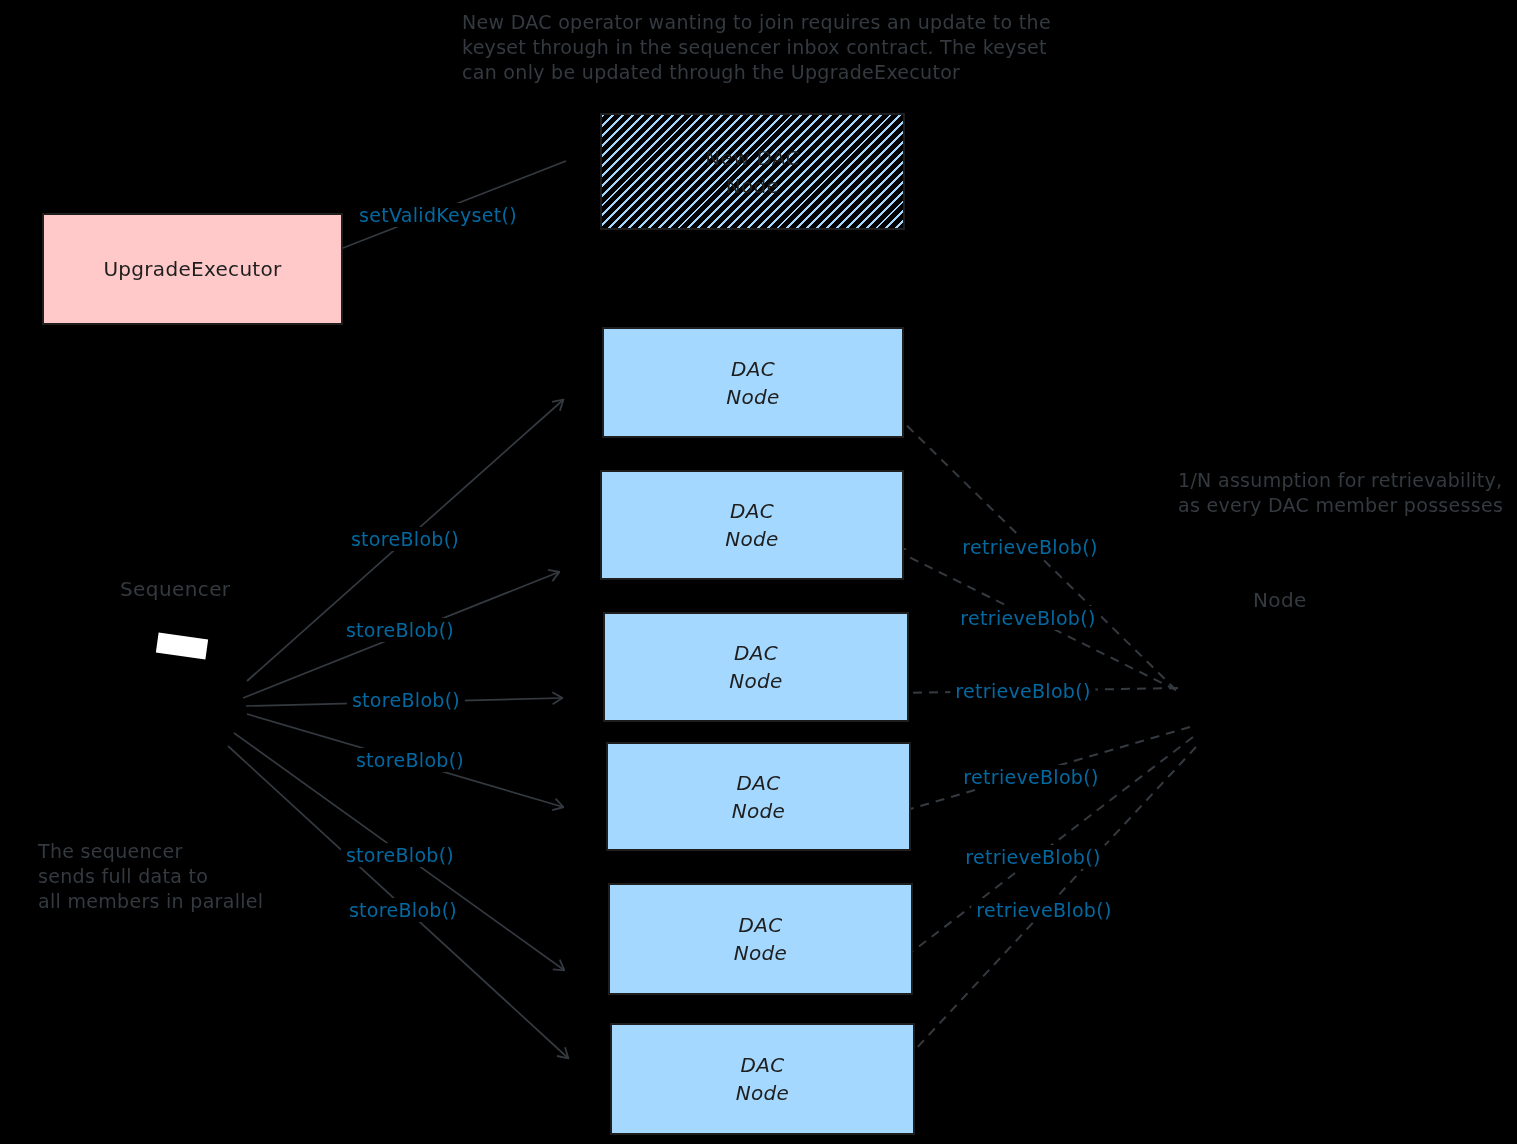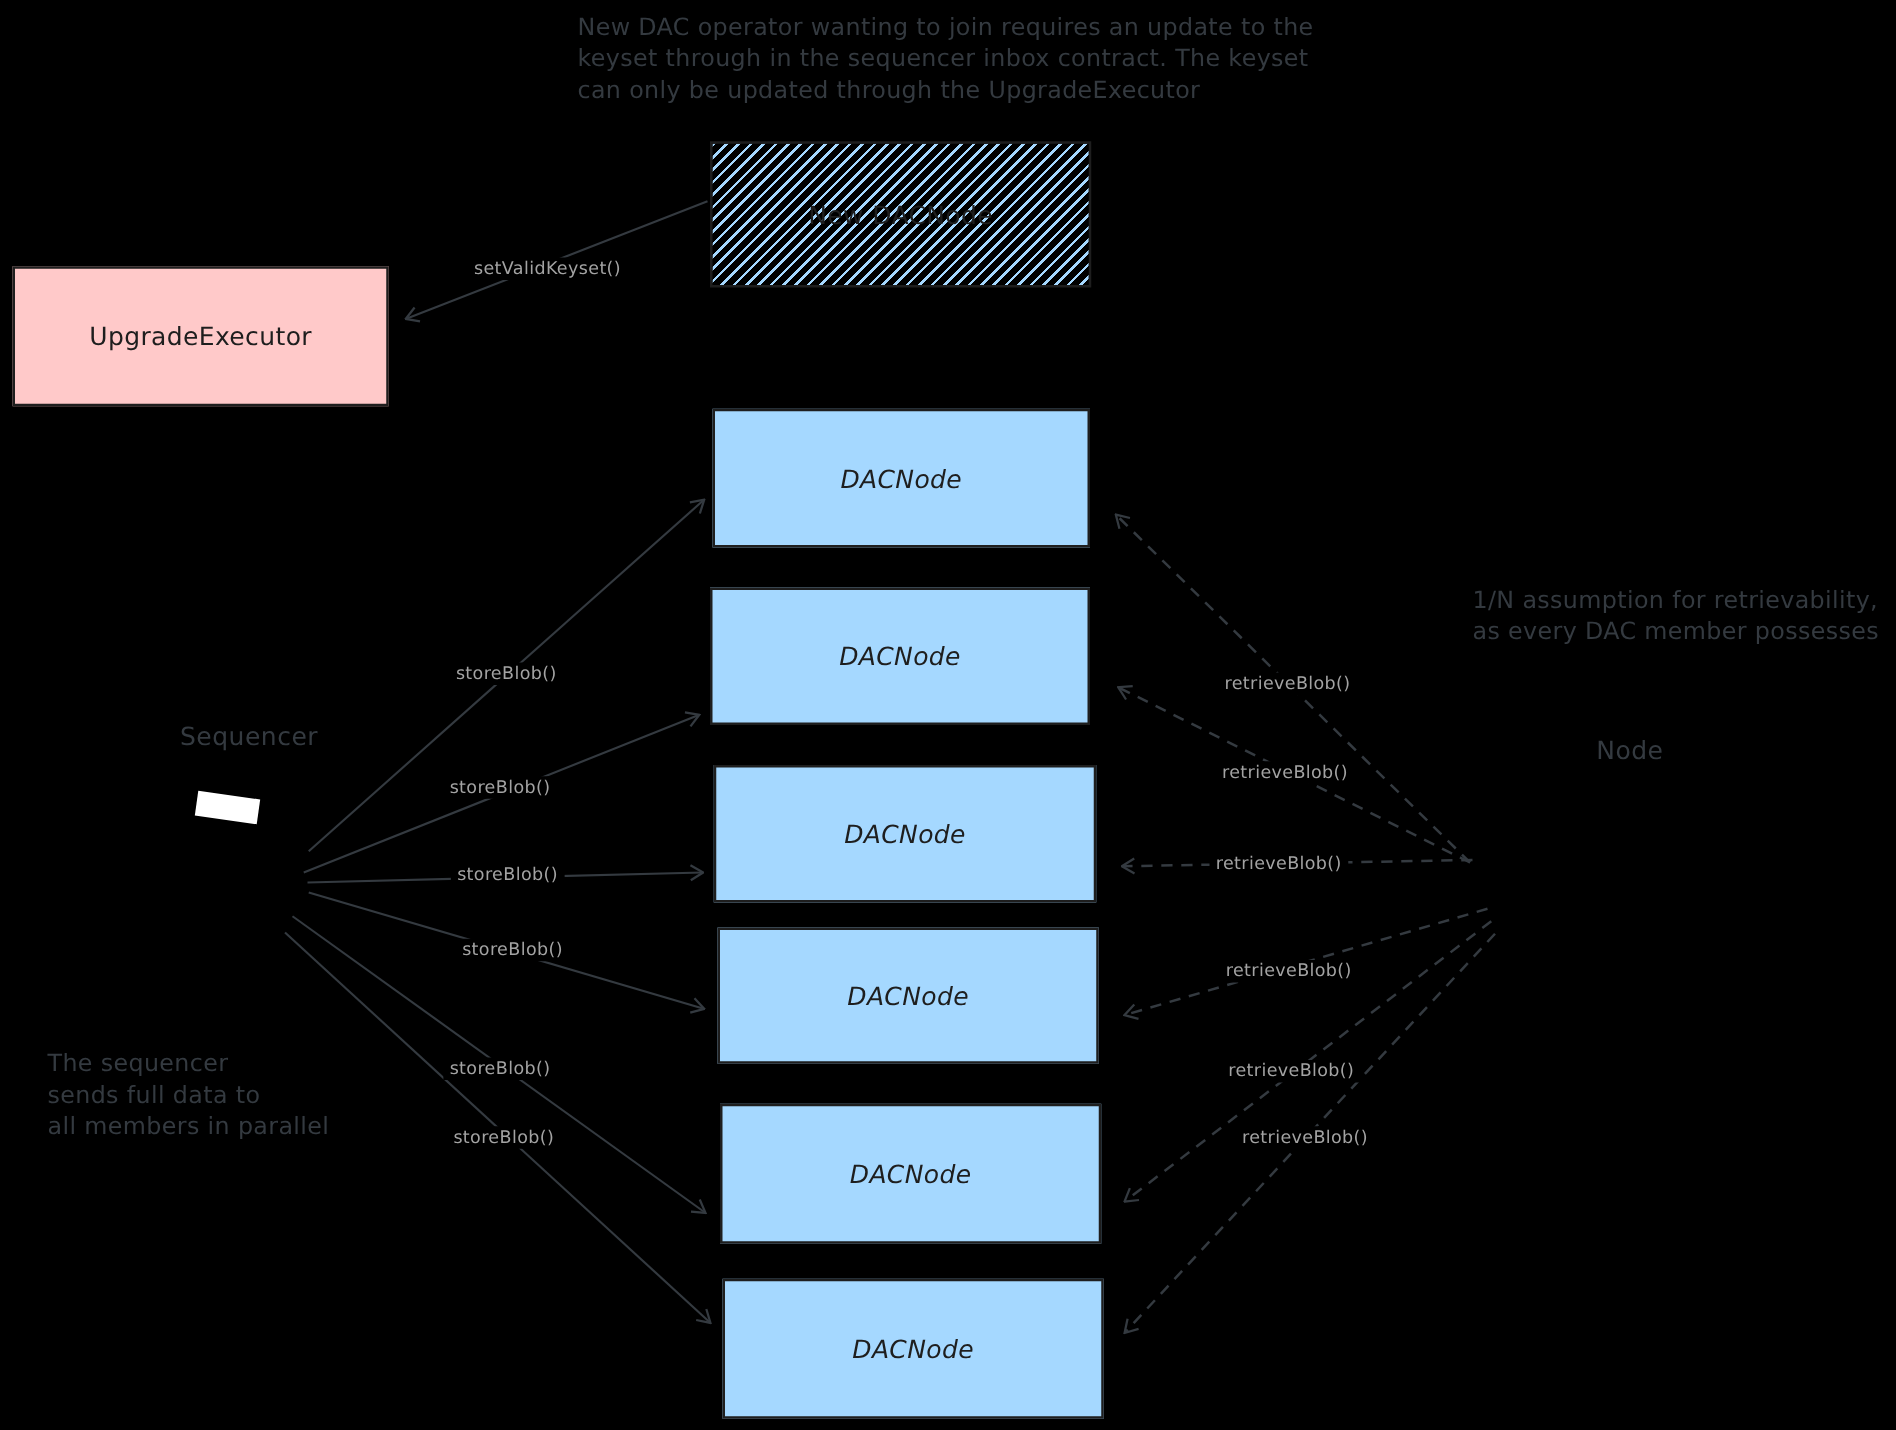--- a/index.html
+++ b/index.html
@@ -4,38 +4,38 @@
 <style>
   html,body{margin:0;padding:0;background:#000;}
   body{
     width:1517px;height:1144px;position:relative;overflow:hidden;
     font-family:"DejaVu Sans",sans-serif;
   }
   .canvas{position:absolute;inset:0;}
   svg.edge-layer{position:absolute;left:0;top:0;width:1517px;height:1144px;}
 
   .box{
-    position:absolute;display:flex;flex-direction:row;align-items:center;justify-content:center;
+    position:absolute;display:flex;flex-direction:column;align-items:center;justify-content:center;
     border:2px solid #1e1e1e;box-sizing:border-box;color:#1e1e1e;
-    font-size:20px;line-height:1.4;text-align:center;letter-spacing:.3px;
+    font-size:20px;line-height:1.4;text-align:center;letter-spacing:.3px;margin-left:32px;
   }
   .box.blue{background:#a5d8ff;font-style:italic;}
   .box.pink{background:#ffc9c9;}
   .box.hatch{
     background:
       repeating-linear-gradient(135deg,#a5d8ff 0px,#a5d8ff 2px,transparent 2px,transparent 7px);
     background-color:#000;
   }
   .edge-label{
     position:absolute;transform:translate(-50%,-50%);
-    background:#000;color:#a3a3a3;font-size:14px;letter-spacing:.3px;
+    background:#000;color:#0369a1;font-size:19px;letter-spacing:.3px;
     padding:1px 5px;white-space:nowrap;
   }
   .free-label{
-    position:absolute;color:#343a40;font-size:20px;letter-spacing:.4px;white-space:nowrap;margin-left:24px;
+    position:absolute;color:#343a40;font-size:20px;letter-spacing:.4px;white-space:nowrap;
   }
   .note{
     position:absolute;color:#343a40;font-size:19px;line-height:25px;letter-spacing:.3px;white-space:nowrap;
   }
   .screen{
     position:absolute;left:157px;top:636px;width:50px;height:20px;background:#ffffff;
     transform:rotate(8deg);
   }
 </style>
 </head>

